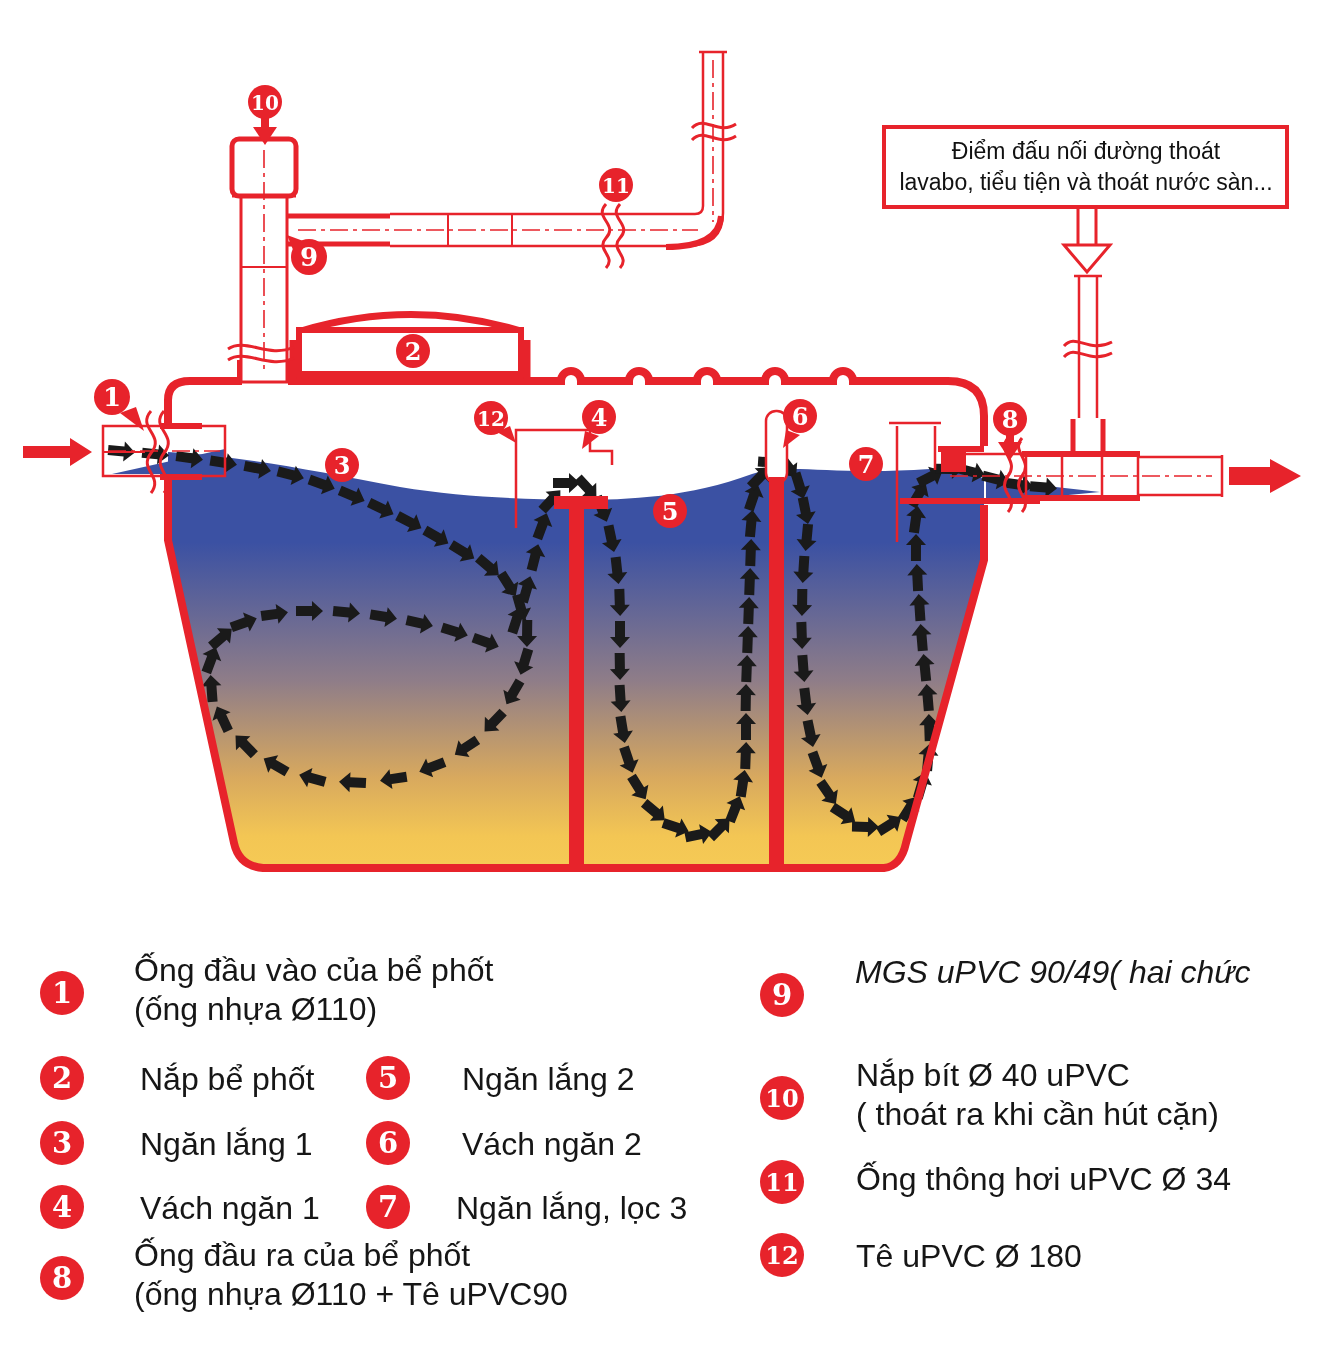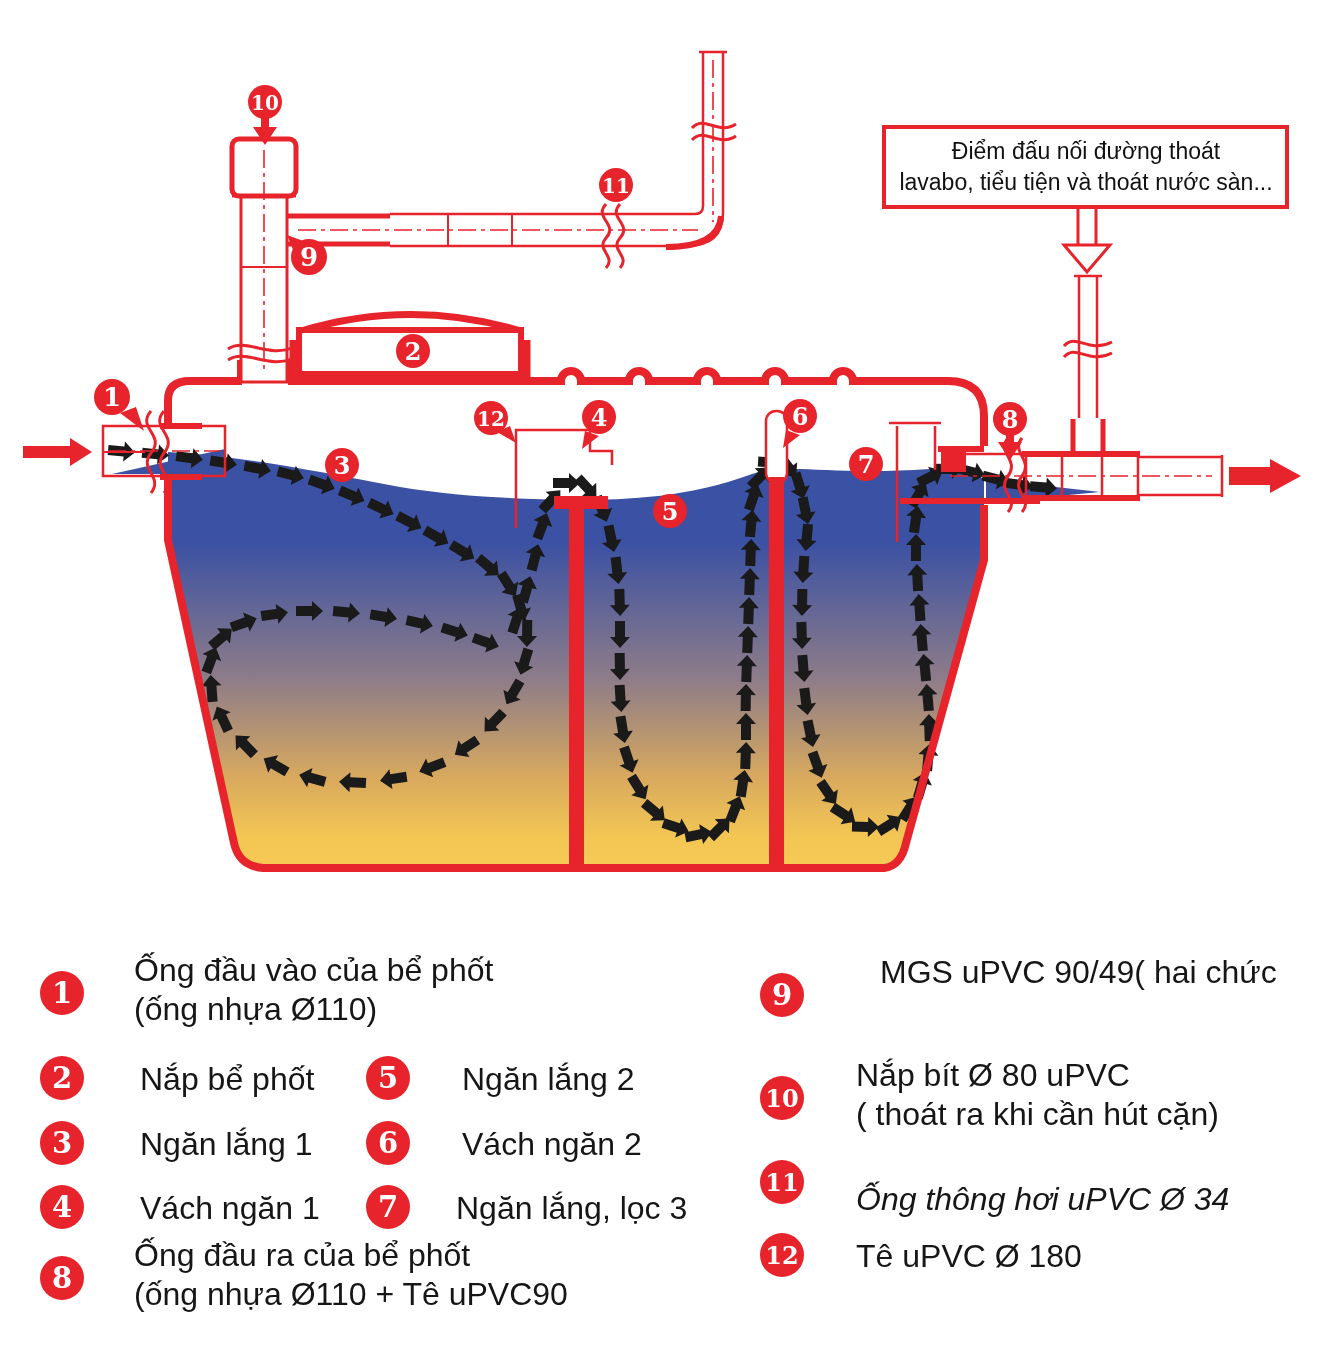--- a/index.html
+++ b/index.html
@@ -244,36 +244,36 @@
   <div class="lg-item" style="left:40px;top:1256px;">
     <div class="lbadge">8</div>
     <div class="ltext" style="margin-left:50px;margin-top:-20px;">
       <div>Ống đầu ra của bể phốt</div>
       <div>(ống nhựa Ø110 + Tê uPVC90</div>
     </div>
   </div>
 
   <div class="lg-item" style="left:760px;top:973px;">
     <div class="lbadge">9</div>
-    <div class="ltext" style="margin-left:76px;margin-top:-20px;">
+    <div class="ltext" style="margin-left:51px;margin-top:-20px;font-style:italic;">
       <div>MGS uPVC 90/49( hai chức</div>
     </div>
   </div>
 
   <div class="lg-item" style="left:760px;top:1076px;">
     <div class="lbadge two">10</div>
     <div class="ltext" style="margin-left:52px;margin-top:-20px;">
-      <div>Nắp bít Ø 80 uPVC</div>
+      <div>Nắp bít Ø 40 uPVC</div>
       <div>( thoát ra khi cần hút cặn)</div>
     </div>
   </div>
 
   <div class="lg-item" style="left:760px;top:1160px;">
     <div class="lbadge two">11</div>
-    <div class="ltext" style="margin-left:52px;margin-top:20px;font-style:italic;">
+    <div class="ltext" style="margin-left:52px;margin-top:0;">
       <div>Ống thông hơi uPVC Ø 34</div>
     </div>
   </div>
 
   <div class="lg-item" style="left:760px;top:1233px;">
     <div class="lbadge two">12</div>
     <div class="ltext" style="margin-left:52px;margin-top:4px;">
       <div>Tê uPVC Ø 180</div>
     </div>
   </div>

